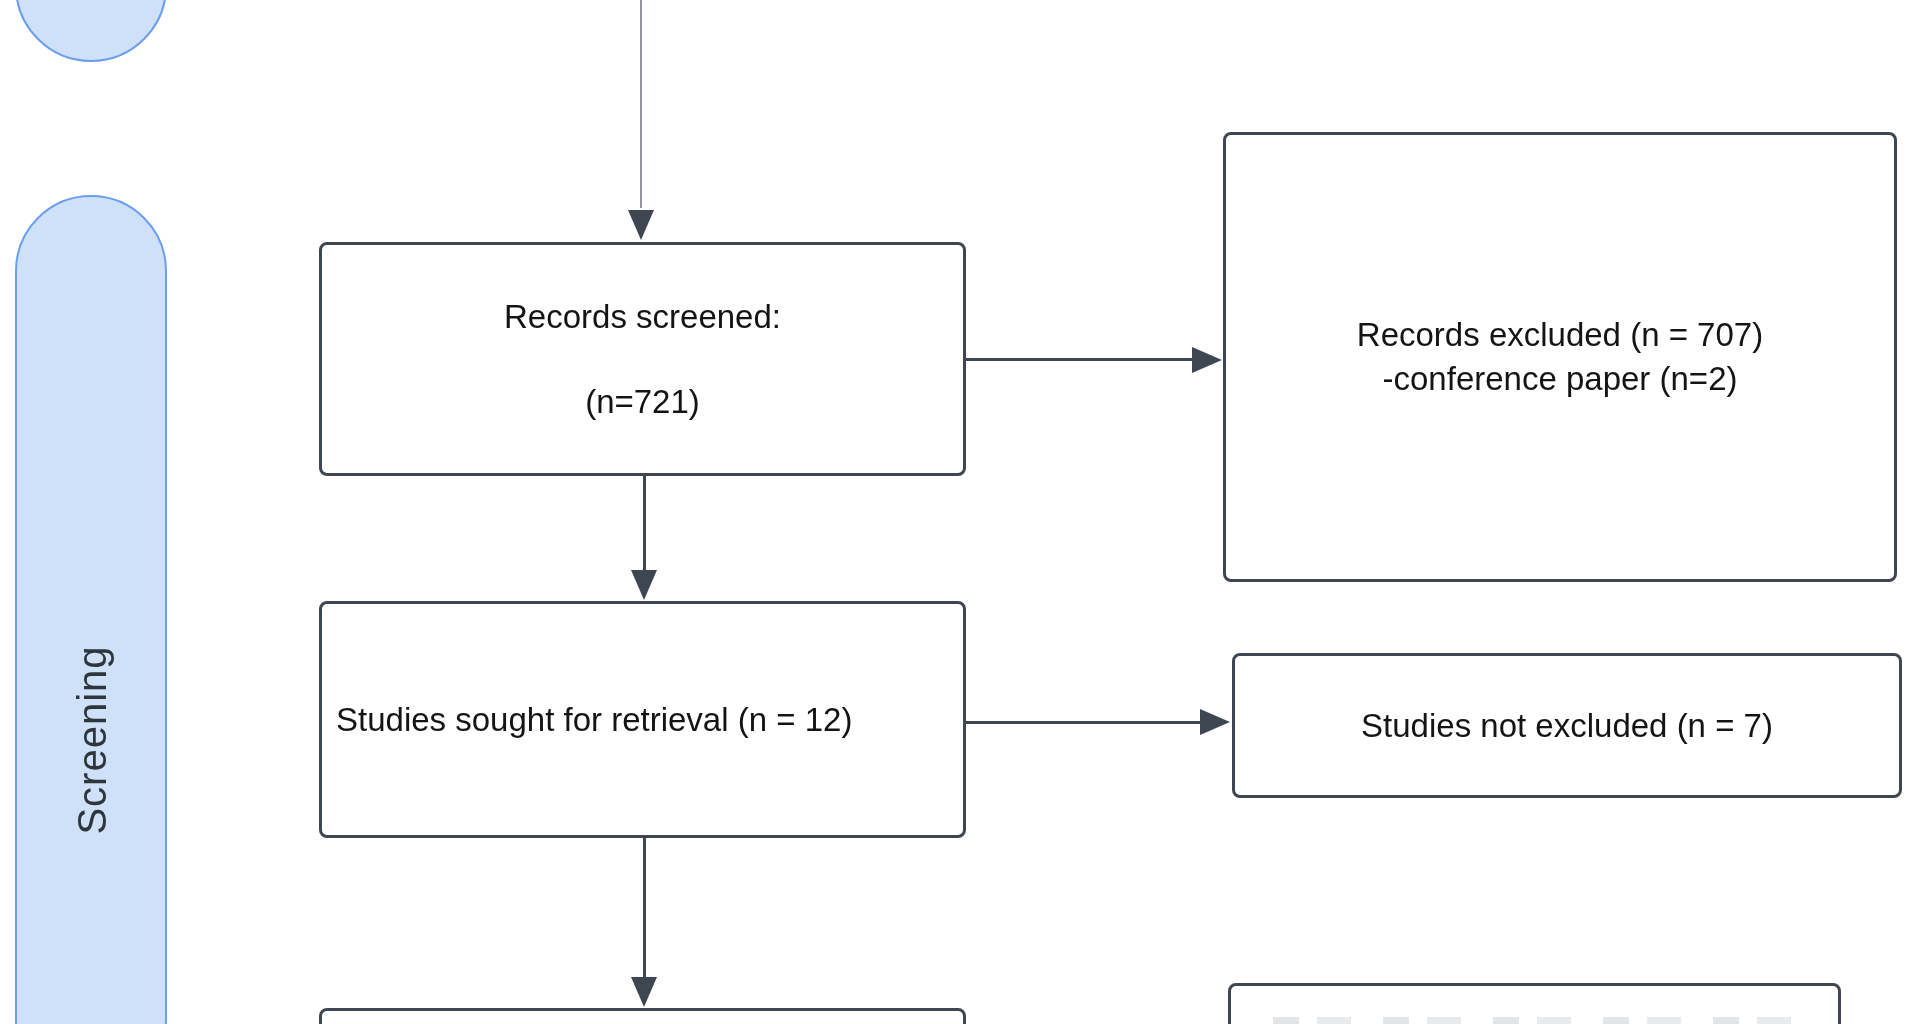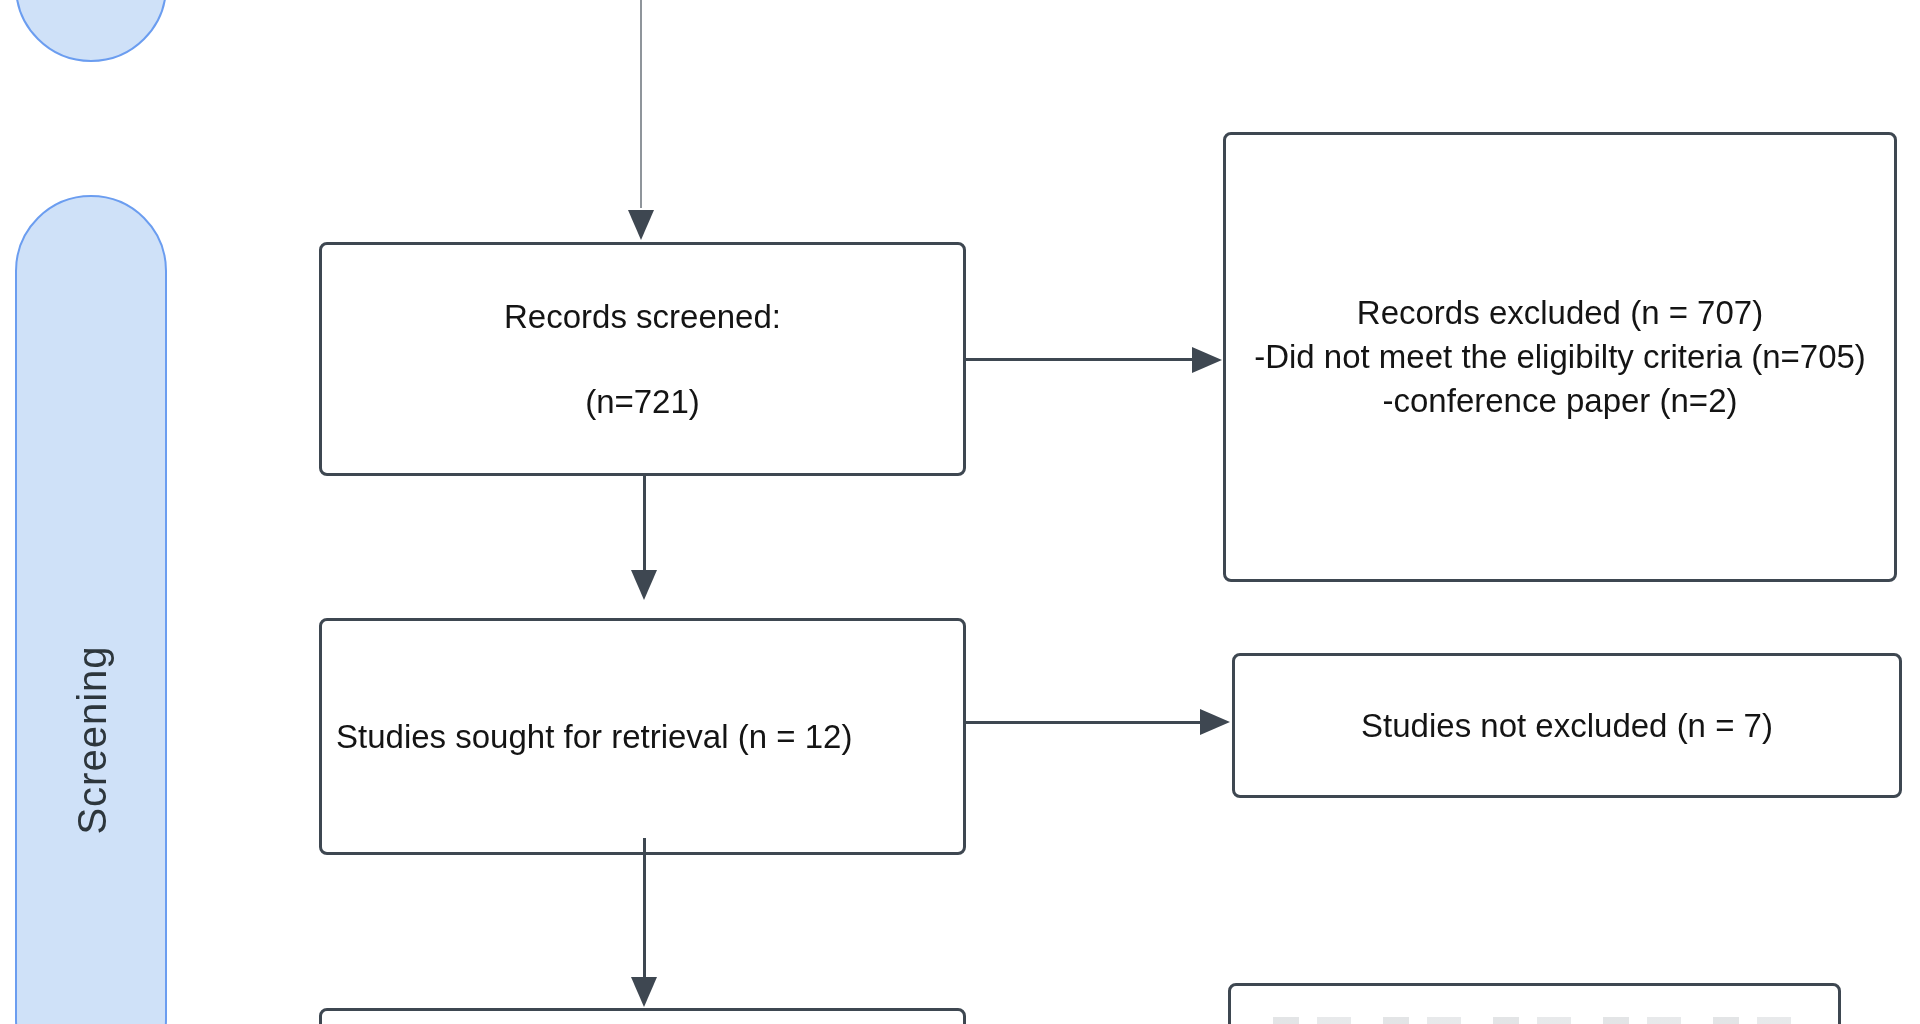--- a/index.html
+++ b/index.html
@@ -96,29 +96,28 @@
     <div>(n=721)</div>
   </div>
 </div>
 
 <div class="hline" style="left:966px;top:358px;width:230px;"></div>
 <div class="arrow-right" style="left:1192px;top:347px;"></div>
 
 <div class="flow-box" style="left:1223px;top:132px;width:674px;height:450px;">
   <div class="center-content">
     <div><span>Records excluded </span><span class="bold">(n = 707)</span></div>
-    <div>-Did not meet the eligibilty criteria (n=705)</div>
     <div>-conference paper (n=2)</div>
   </div>
 </div>
 
 <div class="vline" style="left:643px;top:476px;height:95px;"></div>
 <div class="arrow-down" style="left:631px;top:570px;"></div>
 
-<div class="flow-box" style="left:319px;top:618px;width:647px;height:237px;">
+<div class="flow-box" style="left:319px;top:601px;width:647px;height:237px;">
   <div class="left-content">
     <div><span>Studies sought for retrieval </span><span class="bold">(n = 12)</span></div>
   </div>
 </div>
 
 <div class="hline" style="left:966px;top:721px;width:236px;"></div>
 <div class="arrow-right" style="left:1200px;top:709px;"></div>
 
 <div class="flow-box" style="left:1232px;top:653px;width:670px;height:145px;">
   <div class="center-content">

